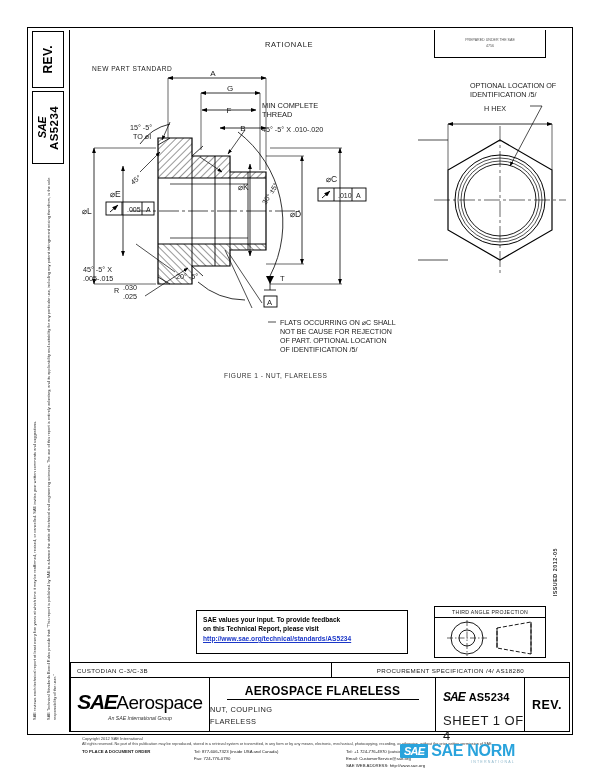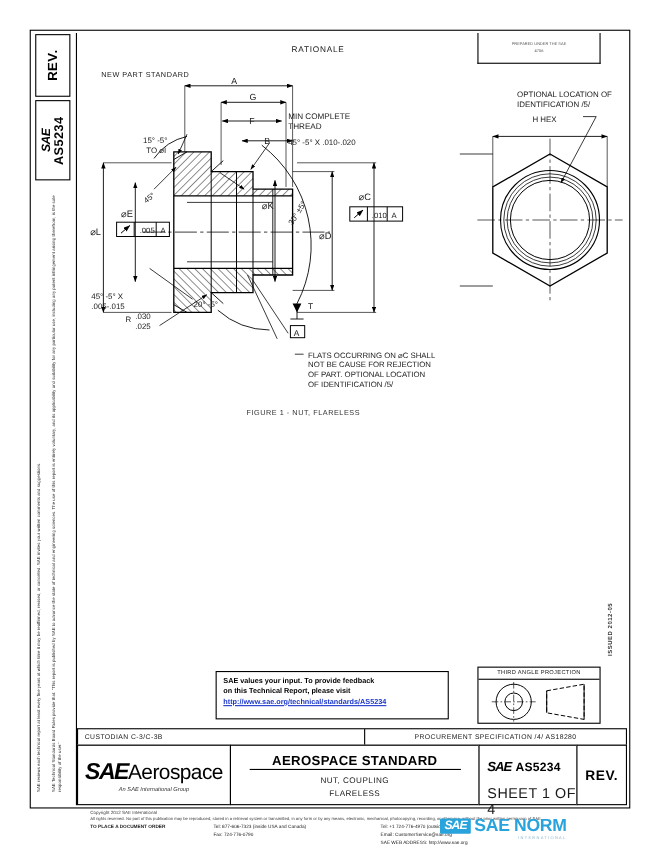--- a/index.html
+++ b/index.html
@@ -121,21 +121,21 @@
   #tb-name { left: 139px; top: 15px; width: 227px; height: 55px; }
   #tb-num  { left: 365px; top: 15px; width: 90px; height: 55px; }
   #tb-rev  { left: 454px; top: 15px; width: 46px; height: 55px; }
 
   #sae-word { font-size: 21px; font-weight: bold; font-style: italic; letter-spacing: -1.4px; color:#000; }
   #aero-word { font-size: 19px; letter-spacing: -.5px; color:#000; }
   #sae-sub { font-size: 5.2px; font-style: italic; color:#333; margin-top:1px; }
 
   #as-title { font-size: 12px; font-weight: bold; letter-spacing: .3px; text-align:center; }
   #as-underline { width: 192px; height:1.4px; background:#000; margin: 1px auto 4px auto; }
-  .as-sub { font-size: 7.4px; text-align:center; line-height:1.5; letter-spacing:.4px; color:#1a1a1a;}
+  .as-sub { font-size: 7.4px; text-align:left; line-height:1.5; letter-spacing:.4px; color:#1a1a1a;}
 
   #num-top { font-size: 11px; font-weight: bold; letter-spacing:.2px; }
   #num-sae { font-size: 12px; font-weight: bold; font-style: italic; letter-spacing:-1px; }
   #num-sheet { font-size: 13px; letter-spacing:.5px; color:#1a1a1a; }
   #rev-big { font-size: 12.5px; font-weight: bold; letter-spacing:.5px; }
 
   
   #footer { left: 82px; top: 736px; width: 500px; }
   #cp { font-size: 4.1px; color:#3a3a3a; line-height:1.3; }
   #rights { font-size: 3.8px; color:#3a3a3a; line-height:1.35; margin-top:1px; }
@@ -395,21 +395,21 @@
 
     <div class="tb-cell" id="tb-logo">
       <div style="display:flex;align-items:baseline;justify-content:center;padding-top:12px;">
         <span id="sae-word">SAE</span>
         <span id="aero-word">Aerospace</span>
       </div>
       <div id="sae-sub" style="text-align:center;">An SAE International Group</div>
     </div>
 
     <div class="tb-cell" id="tb-name">
-      <div id="as-title" style="margin-top:6px;">AEROSPACE STANDARD</div>
+      <div id="as-title" style="margin-top:6px;">AEROSPACE FLARELESS</div>
       <div id="as-underline"></div>
       <div class="as-sub">NUT, COUPLING</div>
       <div class="as-sub">FLARELESS</div>
     </div>
 
     <div class="tb-cell" id="tb-num">
       <div style="display:flex;align-items:baseline;gap:4px;padding:12px 0 0 7px;">
         <span id="num-sae">SAE</span>
         <span id="num-top">AS5234</span>
       </div>

